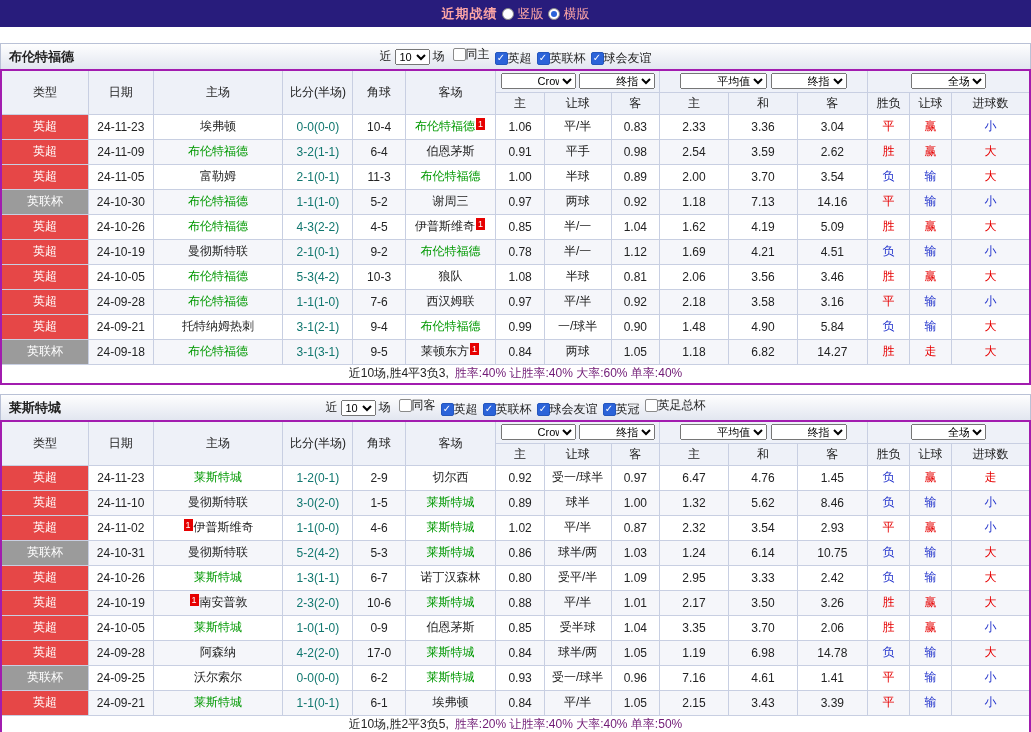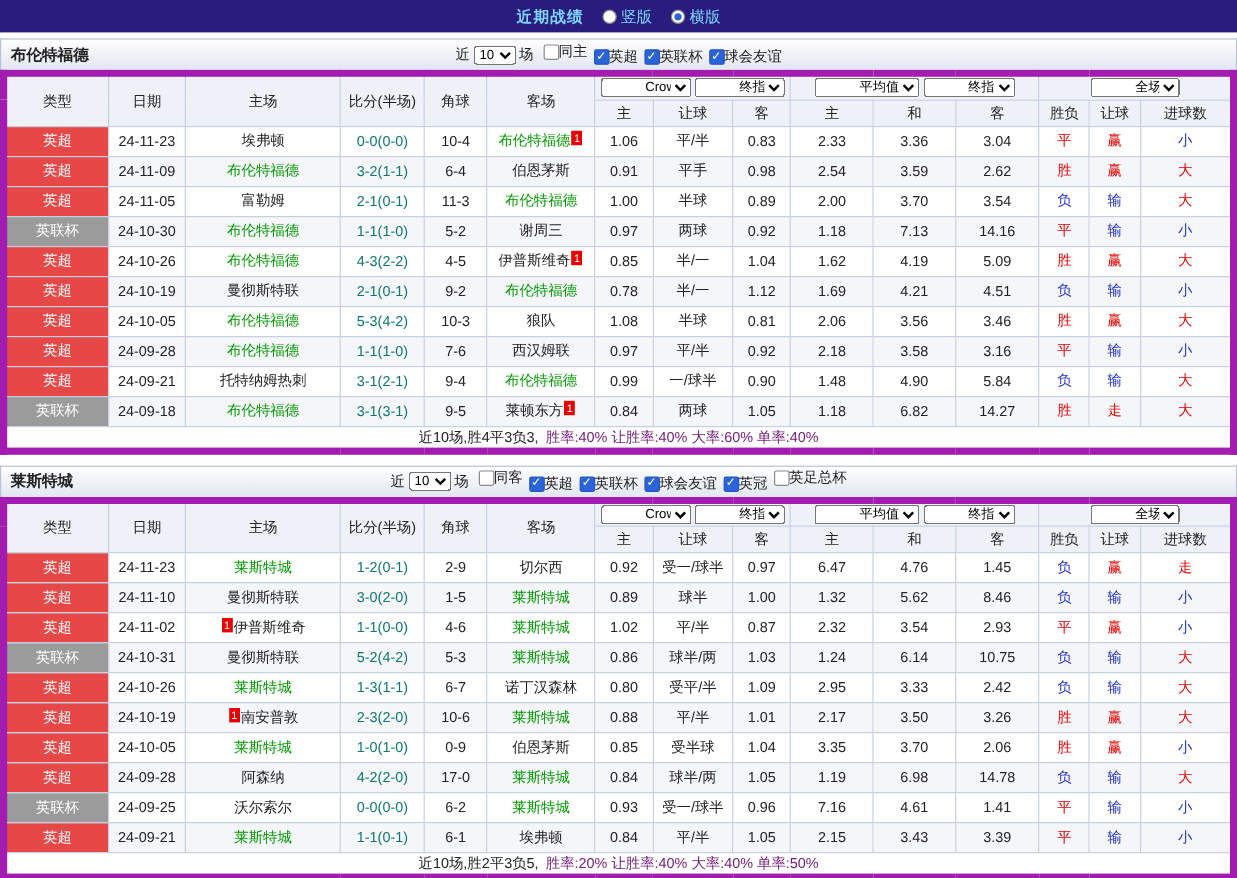--- a/index.html
+++ b/index.html
@@ -11,38 +11,38 @@
   }
   .page { width: 1031px; }
 
   
   .topbar {
     height: 27px;
     background: #281c7c;
     display: flex;
     align-items: center;
     justify-content: center;
-    gap: 15px;
-    color: #7dd3fc;
+    gap: 4px;
+    color: #fca5a5;
     font-size: 13px;
   }
   .topbar .title { font-weight: bold; letter-spacing: 1px; }
   .radio-item { display: inline-flex; align-items: center; gap: 4px; cursor: pointer; }
   .radio {
     width: 12px; height: 12px; border-radius: 50%;
     background: #fff; border: 1px solid #888;
     display: inline-block; position: relative;
   }
   .radio.on::after {
     content: ""; position: absolute; left: 2px; top: 2px;
     width: 6px; height: 6px; border-radius: 50%; background: #2b63d9;
   }
 
   
-  .section { margin-top: 5px; }
+  .section { margin-top: 16px; }
   .section + .section { margin-top: 9px; border-radius: 29px; }
   .teambar {
     height: 26px;
     background: linear-gradient(#fefefe, #e2e6f0);
     border: 1px solid #b9c1d6;
     border-bottom: none;
     position: relative;
     display: flex; align-items: center;
   }
   .teamname { font-size: 13px; font-weight: bold; color: #222; padding-left: 8px; position: relative; z-index: 2; }
@@ -60,21 +60,21 @@
   .cb.on { background: #2b63d9; border-color: #2456bd; }
   .cb.on::after { content: "✓"; color: #fff; font-size: 10px; line-height: 1; }
 
   
   table {
     width: 100%;
     border-collapse: collapse;
     table-layout: fixed;
     font-size: 12px;
     text-align: center;
-    border: 6px solid #a21caf;
+    border: 2px solid #a21caf;
   }
   th, td {
     border: 1px solid #c8cfe2;
     height: 25px;
     padding: 0 1px;
     overflow: hidden;
     white-space: nowrap;
   }
   thead th { background: #eef1f8; font-weight: normal; color: #222; height: 22px; }
   thead select { font-size: 11px; max-width: 47%; cursor: pointer; padding-left: 32px; }

